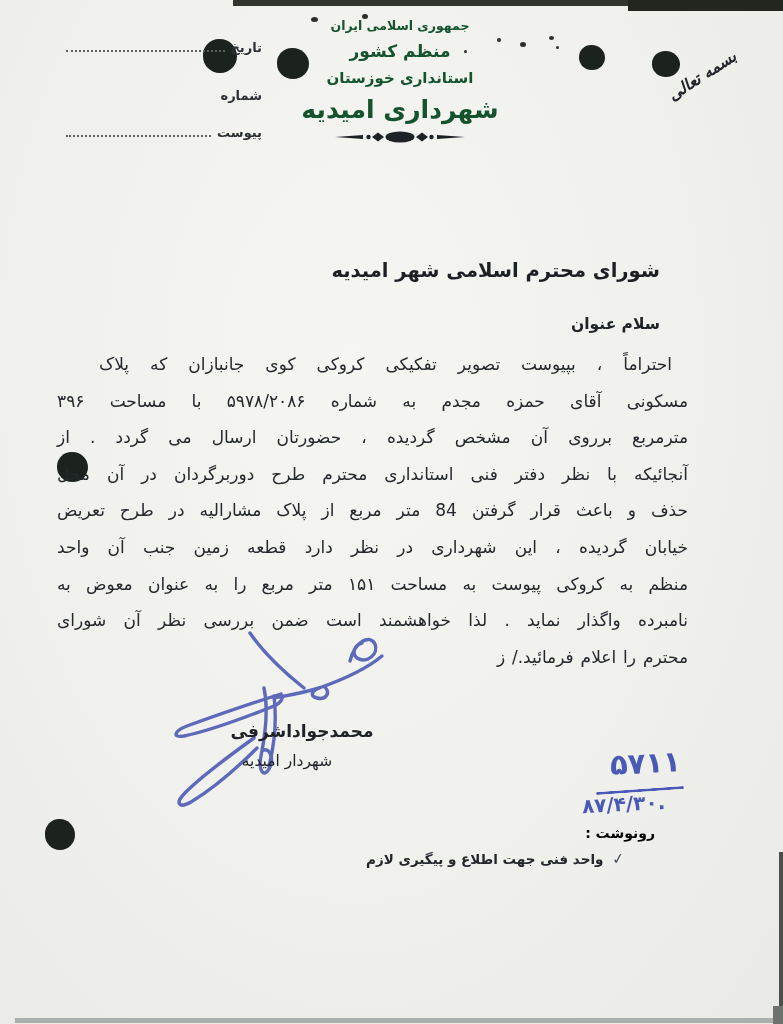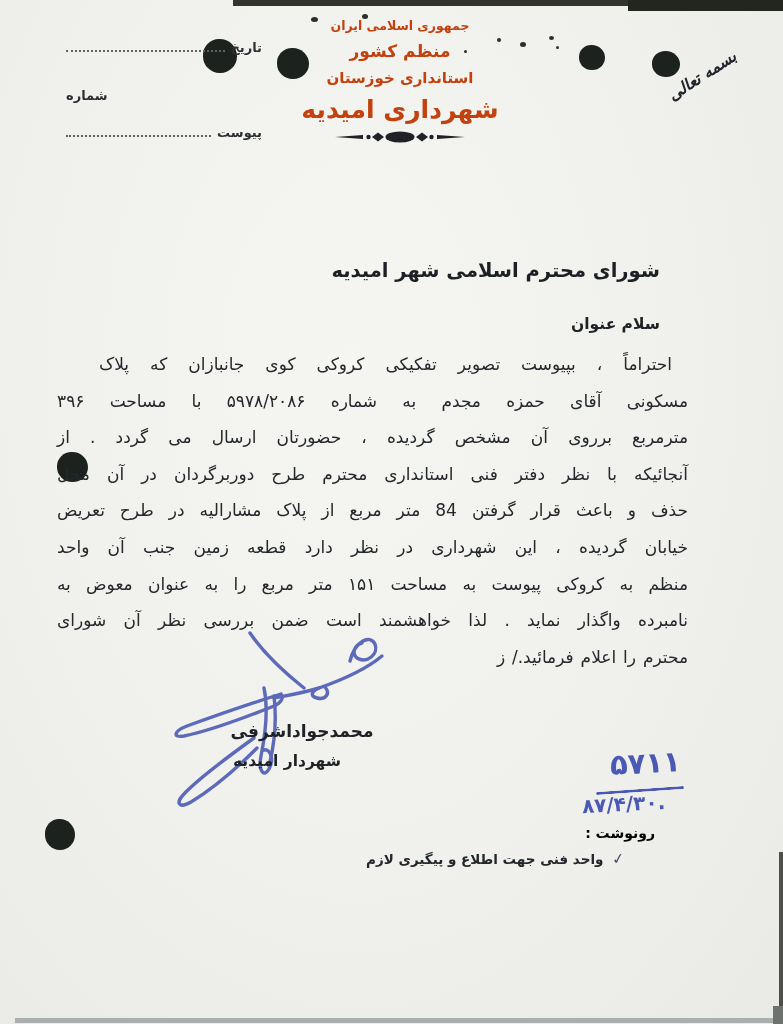--- a/index.html
+++ b/index.html
@@ -15,48 +15,48 @@
   
   .edge-top-thin{left:233px;top:0;width:402px;height:6px;background:#32352e;}
   .edge-top-thick{left:628px;top:0;width:155px;height:11px;background:#23251f;}
   .edge-right{right:0;top:852px;width:4px;height:172px;background:#4c4f4b;}
   .edge-bottom{left:15px;right:0;top:1018px;height:5px;background:#a9afad;}
   .corner-br{right:0;top:1006px;width:10px;height:18px;background:#6e726f;}
   .hole{position:absolute;background:#1c221e;border-radius:48% 52% 50% 50%;}
   .speck{position:absolute;background:#2b2e29;border-radius:50%;}
 
   
-  .header-block{left:300px;top:18px;width:200px;text-align:center;color:#c2410c;}
+  .header-block{left:300px;top:18px;width:200px;text-align:center;color:#14532d;}
   .h-country{font-size:12.5px;font-weight:600;margin-bottom:8px;}
   .h-ministry{font-size:17px;font-weight:bold;margin-bottom:8px;}
   .h-governorate{font-size:15px;font-weight:bold;margin-bottom:8px;}
   .h-municipality{font-size:25px;font-weight:bold;margin-top:8px;}
   .ornament{margin-top:5px;}
   .besmele{left:646px;top:66px;width:112px;transform:rotate(-33deg);
     font-size:16px;font-weight:bold;font-style:italic;color:#21252b;
     text-align:center;letter-spacing:.5px;}
 
   .meta-row{position:absolute;left:66px;width:196px;display:flex;
-    align-items:flex-end;gap:6px;font-size:13px;font-weight:600;color:#2c2f33;}
+    align-items:flex-start;gap:6px;font-size:13px;font-weight:600;color:#2c2f33;}
   .meta-leader{flex:1;border-bottom:2px dotted #5d625d;margin-bottom:3px;height:10px;}
 
   
   .recipient{right:123px;top:259px;font-size:19.5px;font-weight:bold;color:#1c1f24;}
   .salutation{right:123px;top:315px;font-size:15.5px;font-weight:bold;color:#1f2328;}
   .body-text{left:57px;top:346px;width:631px;}
   .body-line{direction:rtl;text-align:justify;text-align-last:justify;
     text-justify:inter-word;height:36.6px;line-height:36.6px;
     font-size:17px;color:#24282d;word-spacing:1.5px;}
   .body-line.first{padding-right:16px;padding-left:42px;}
   .body-line.last{text-align-last:right;}
 
   .signer-name{left:226px;top:721px;width:152px;text-align:center;
     font-size:17px;font-weight:bold;color:#1e2126;}
   .signer-title{left:221px;top:752px;width:132px;text-align:center;
-    font-size:15.5px;font-weight:bold;color:#1e2126;}
+    font-size:15.5px;font-weight:normal;color:#1e2126;}
 
   
   .sig-wrap{left:168px;top:625px;width:232px;height:188px;}
   .hand-number{left:610px;top:746px;font-size:29px;font-weight:600;
     color:#4b59b6;transform:rotate(-3deg);direction:ltr;letter-spacing:2px;}
   .hand-underline{left:596px;top:789px;width:88px;height:0;
     border-top:3px solid #4b59b6;transform:rotate(-4deg);border-radius:2px;}
   .hand-date{left:582px;top:792px;font-size:20px;font-weight:600;
     color:#4b59b6;transform:rotate(-3deg);direction:ltr;letter-spacing:2px;}
 

